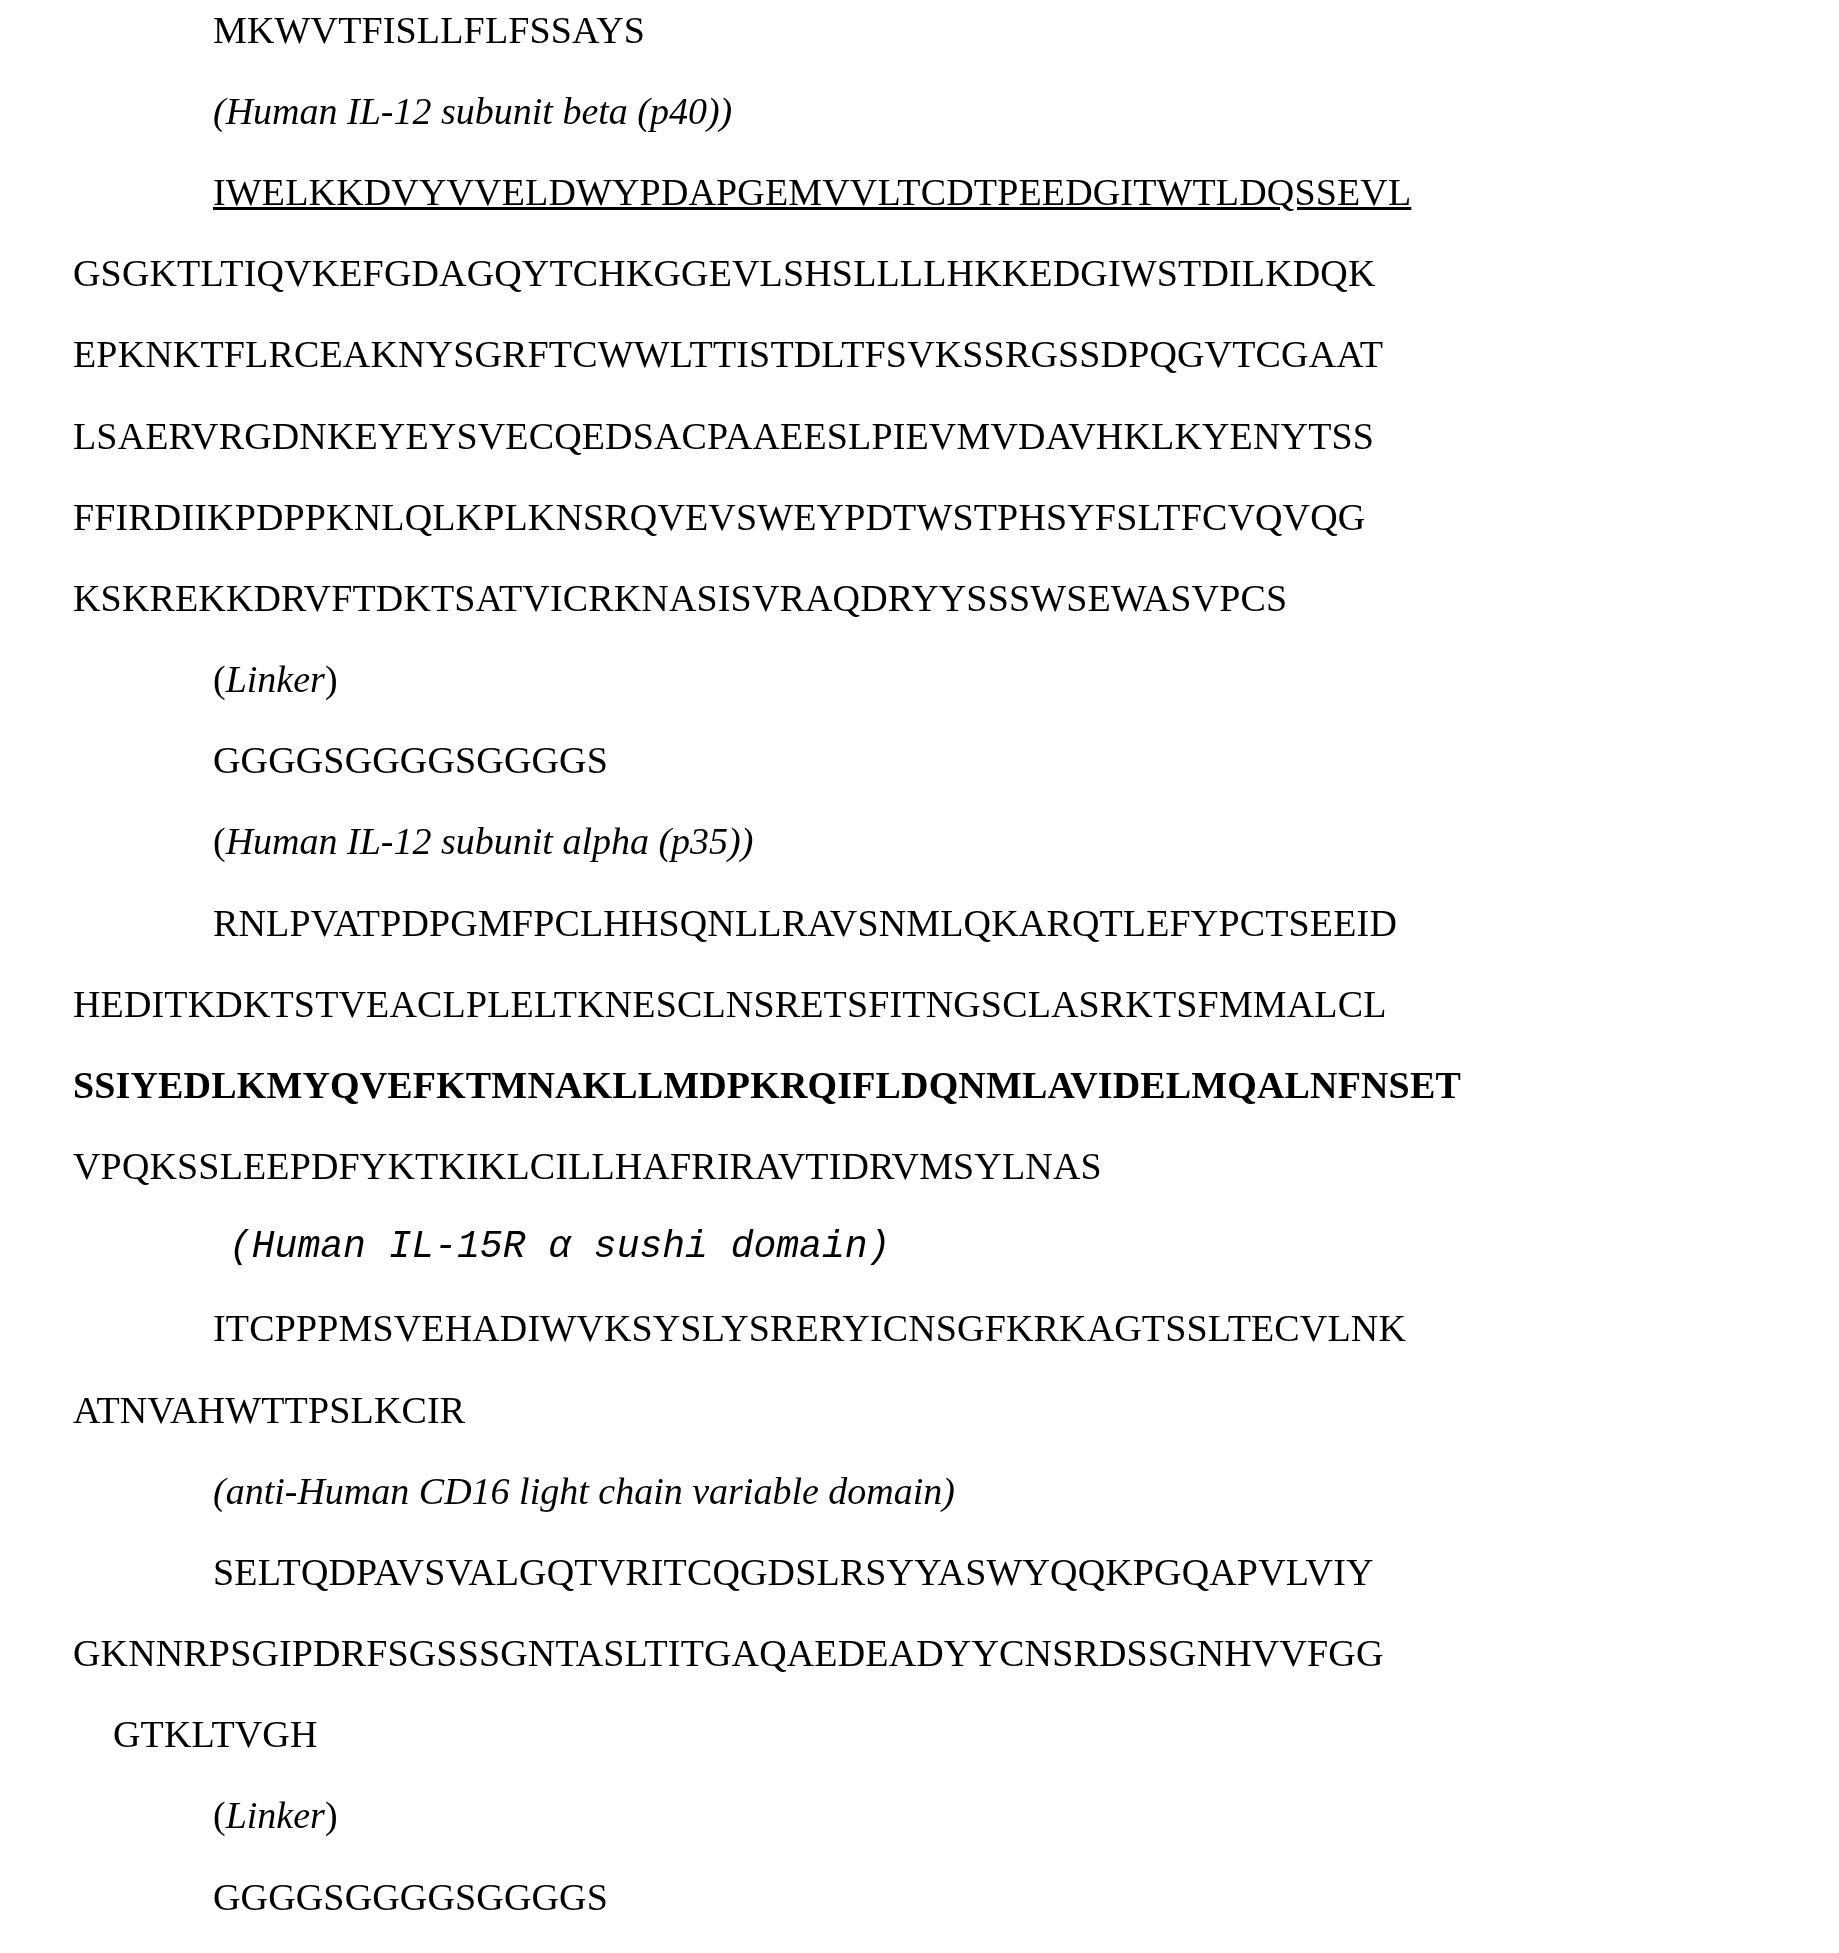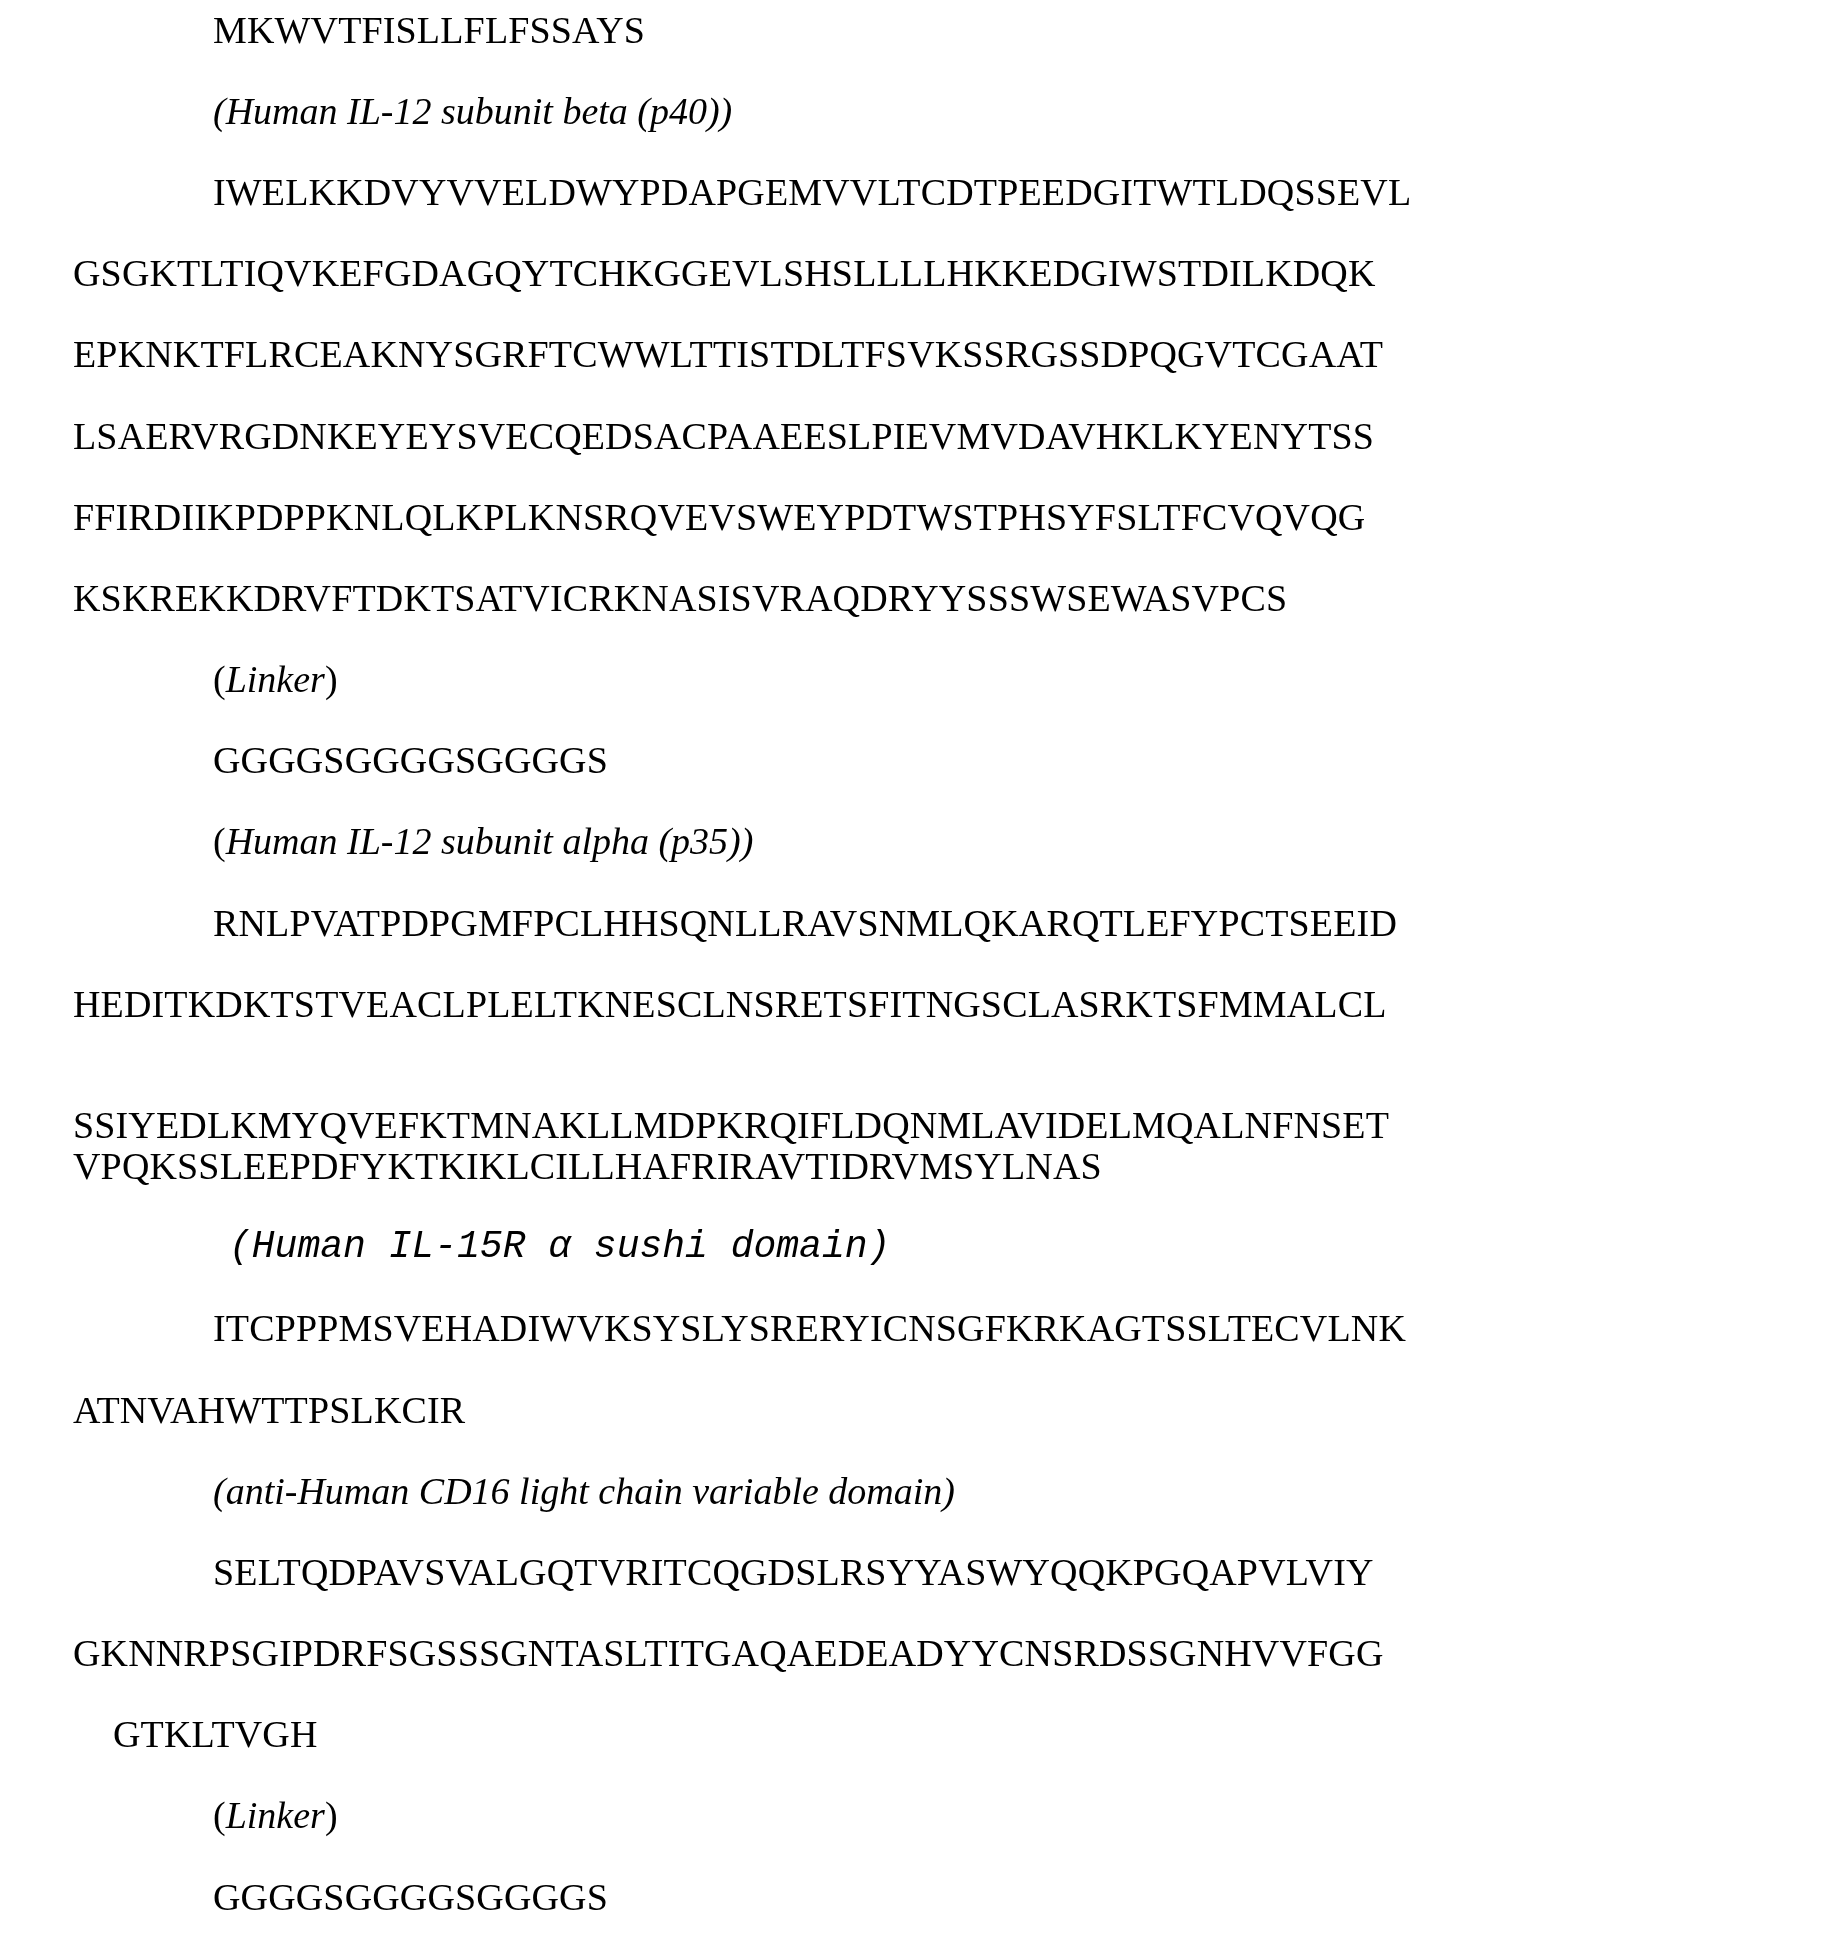--- a/index.html
+++ b/index.html
@@ -14,40 +14,40 @@
 <body>
 
 <div>
 
   <div class="line seq" style="left:213px; top:11px;">MKWVTFISLLFLFSSAYS</div>
 
   <div class="line label" style="left:213px; top:92px;">
     <span class="up"></span><span class="it">(Human IL-12 subunit beta (p40))</span><span class="up"></span>
   </div>
 
-  <div class="line seq" style="left:213px; top:173px;">IWELKKDVYVVELDWYPDAPGEMVVLTCDTPEEDGITWTLDQSSEVL</div>
+  <div class="line seq" style="left:213px; top:173px;text-decoration:underline;">IWELKKDVYVVELDWYPDAPGEMVVLTCDTPEEDGITWTLDQSSEVL</div>
   <div class="line seq" style="left:73px; top:254px;">GSGKTLTIQVKEFGDAGQYTCHKGGEVLSHSLLLLHKKEDGIWSTDILKDQK</div>
   <div class="line seq" style="left:73px; top:335px;">EPKNKTFLRCEAKNYSGRFTCWWLTTISTDLTFSVKSSRGSSDPQGVTCGAAT</div>
   <div class="line seq" style="left:73px; top:417px;">LSAERVRGDNKEYEYSVECQEDSACPAAEESLPIEVMVDAVHKLKYENYTSS</div>
   <div class="line seq" style="left:73px; top:498px;">FFIRDIIKPDPPKNLQLKPLKNSRQVEVSWEYPDTWSTPHSYFSLTFCVQVQG</div>
   <div class="line seq" style="left:73px; top:579px;">KSKREKKDRVFTDKTSATVICRKNASISVRAQDRYYSSSWSEWASVPCS</div>
 
   <div class="line label" style="left:213px; top:660px;">
     <span class="up">(</span><span class="it">Linker</span><span class="up">)</span>
   </div>
 
   <div class="line seq" style="left:213px; top:741px;">GGGGSGGGGSGGGGS</div>
 
   <div class="line label" style="left:213px; top:822px;">
     <span class="up">(</span><span class="it">Human IL-12 subunit alpha (p35))</span><span class="up"></span>
   </div>
 
   <div class="line seq" style="left:213px; top:904px;">RNLPVATPDPGMFPCLHHSQNLLRAVSNMLQKARQTLEFYPCTSEEID</div>
   <div class="line seq" style="left:73px; top:985px;text-align:center;">HEDITKDKTSTVEACLPLELTKNESCLNSRETSFITNGSCLASRKTSFMMALCL</div>
-  <div class="line seq" style="left:73px; top:1106px;">SSIYEDLKMYQVEFKTMNAKLLMDPKRQIFLDQNMLAVIDELMQALNFNSET</div>
+  <div class="line seq" style="left:73px; top:1066px;font-weight:bold;">SSIYEDLKMYQVEFKTMNAKLLMDPKRQIFLDQNMLAVIDELMQALNFNSET</div>
   <div class="line seq" style="left:73px; top:1147px;">VPQKSSLEEPDFYKTKIKLCILLHAFRIRAVTIDRVMSYLNAS</div>
 
   <div class="line label" style="left:229px; top:1228px;font-family:Liberation Mono, monospace;">
     <span class="up"></span><span class="it">(Human IL-15R α sushi domain)</span><span class="up"></span>
   </div>
 
   <div class="line seq" style="left:213px; top:1309px;">ITCPPPMSVEHADIWVKSYSLYSRERYICNSGFKRKAGTSSLTECVLNK</div>
   <div class="line seq" style="left:73px; top:1391px;">ATNVAHWTTPSLKCIR</div>
 
   <div class="line label" style="left:213px; top:1472px;">

